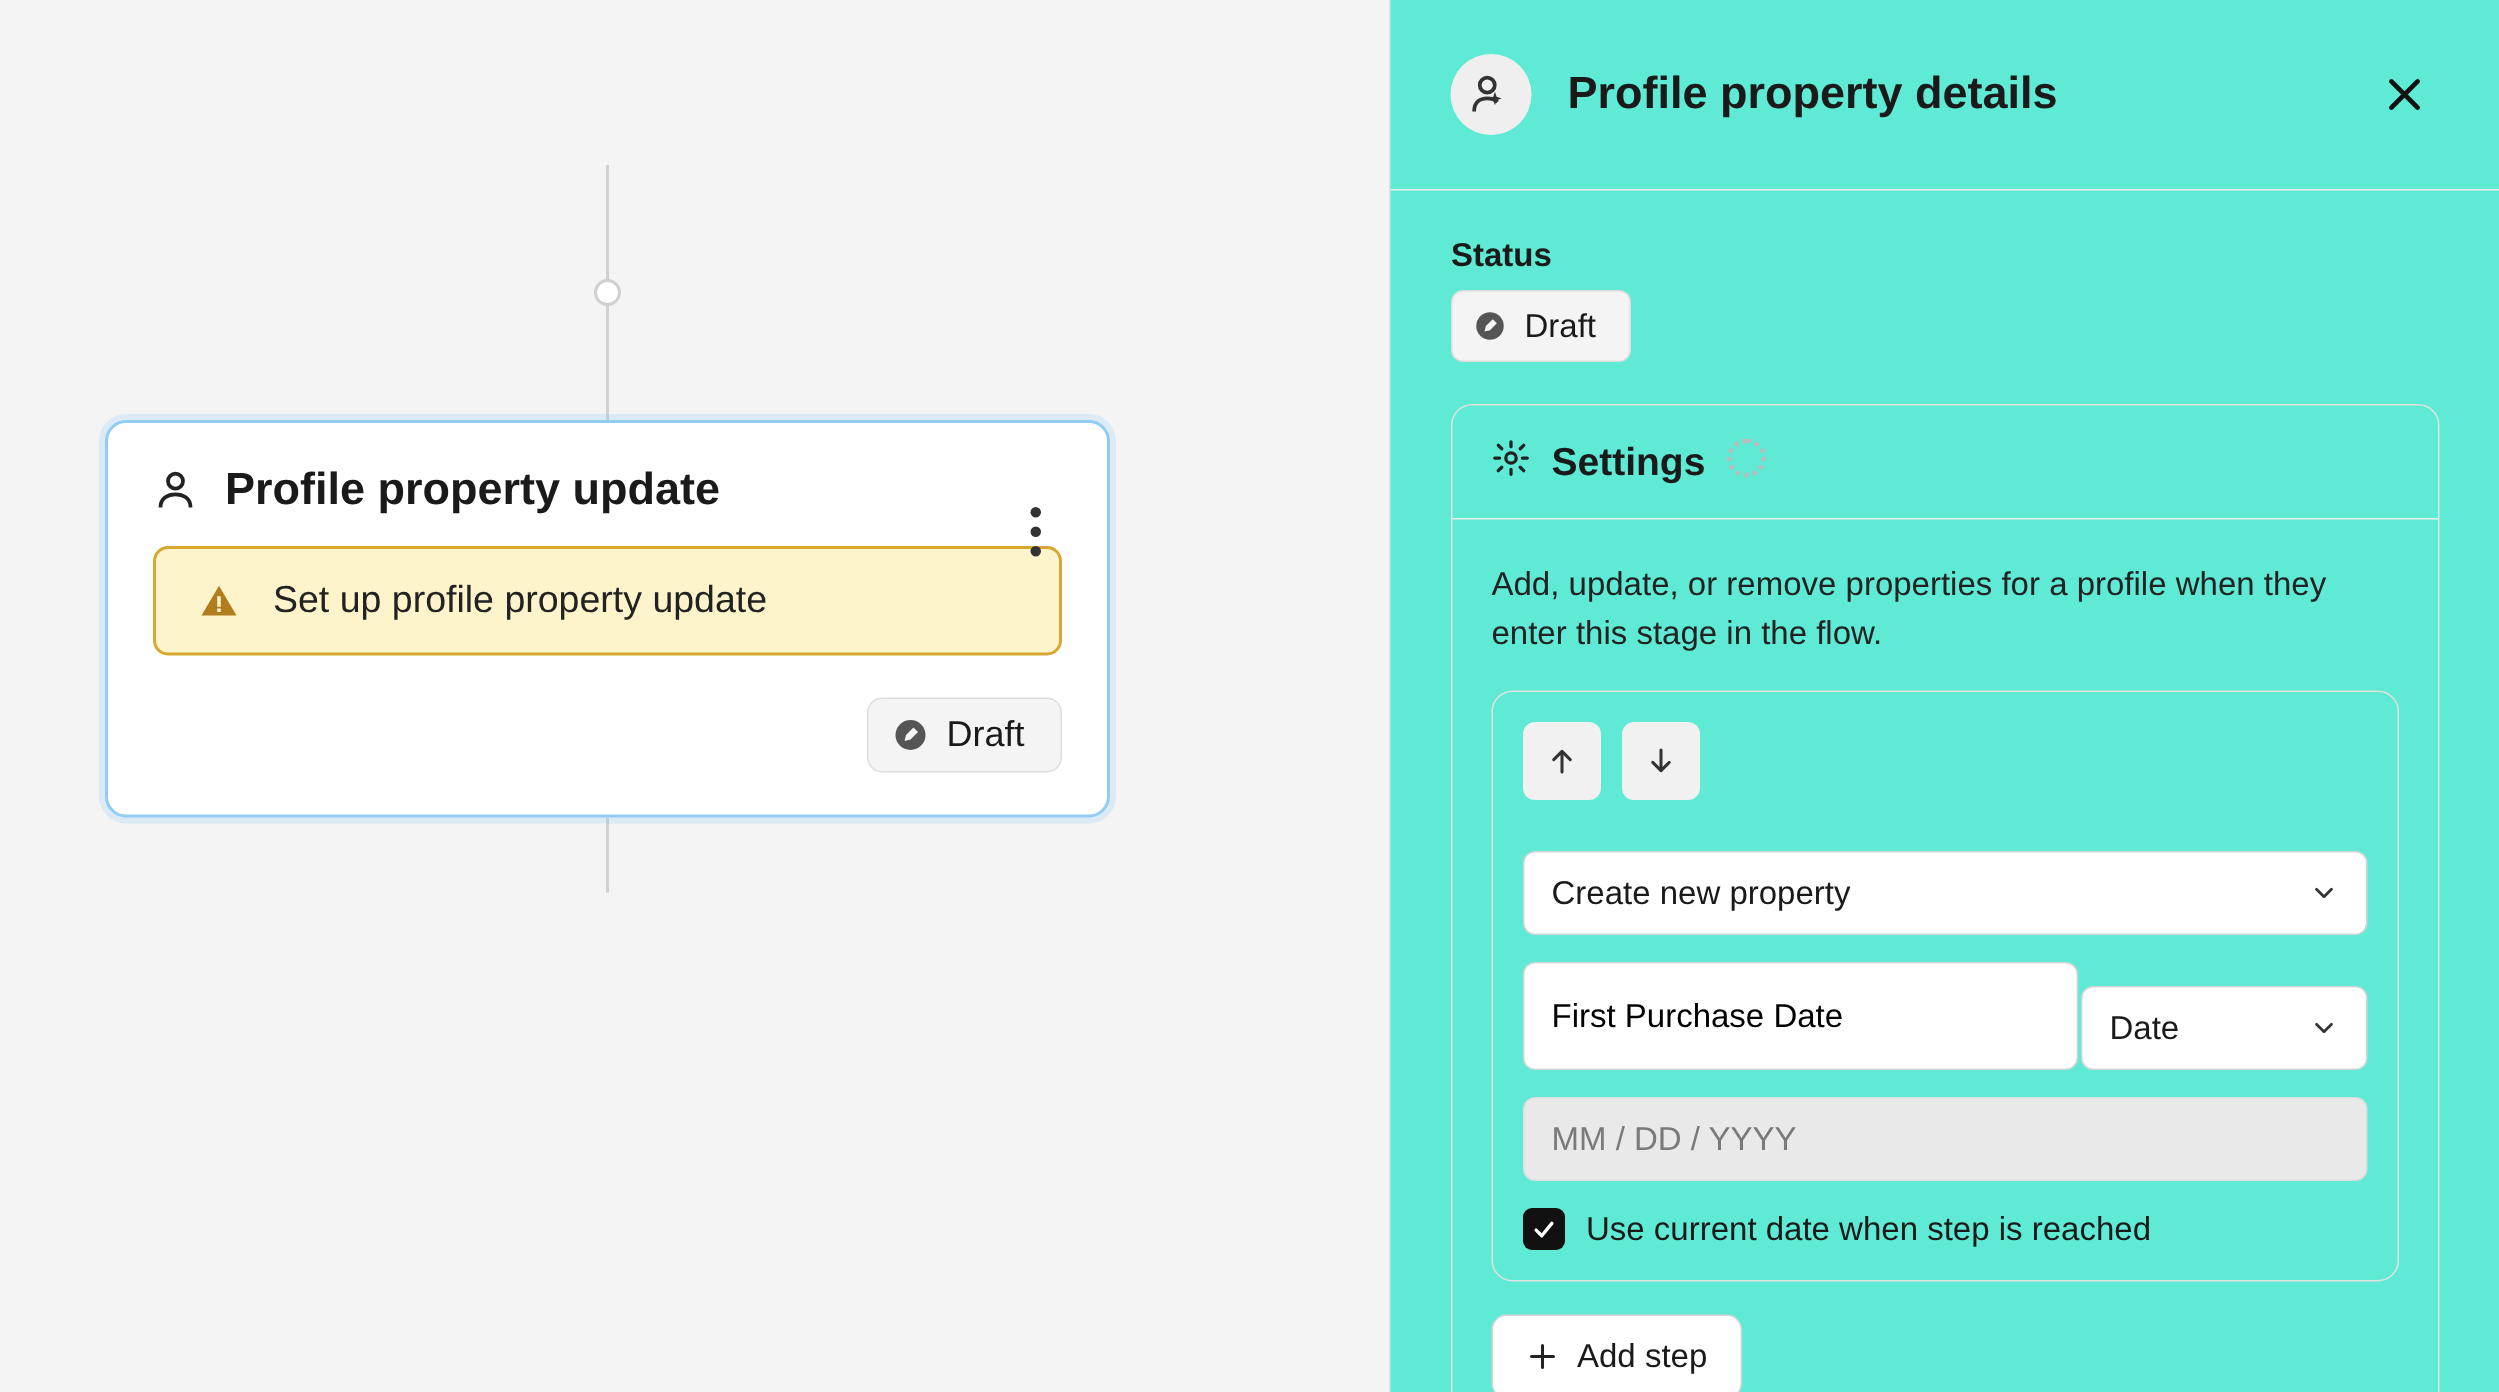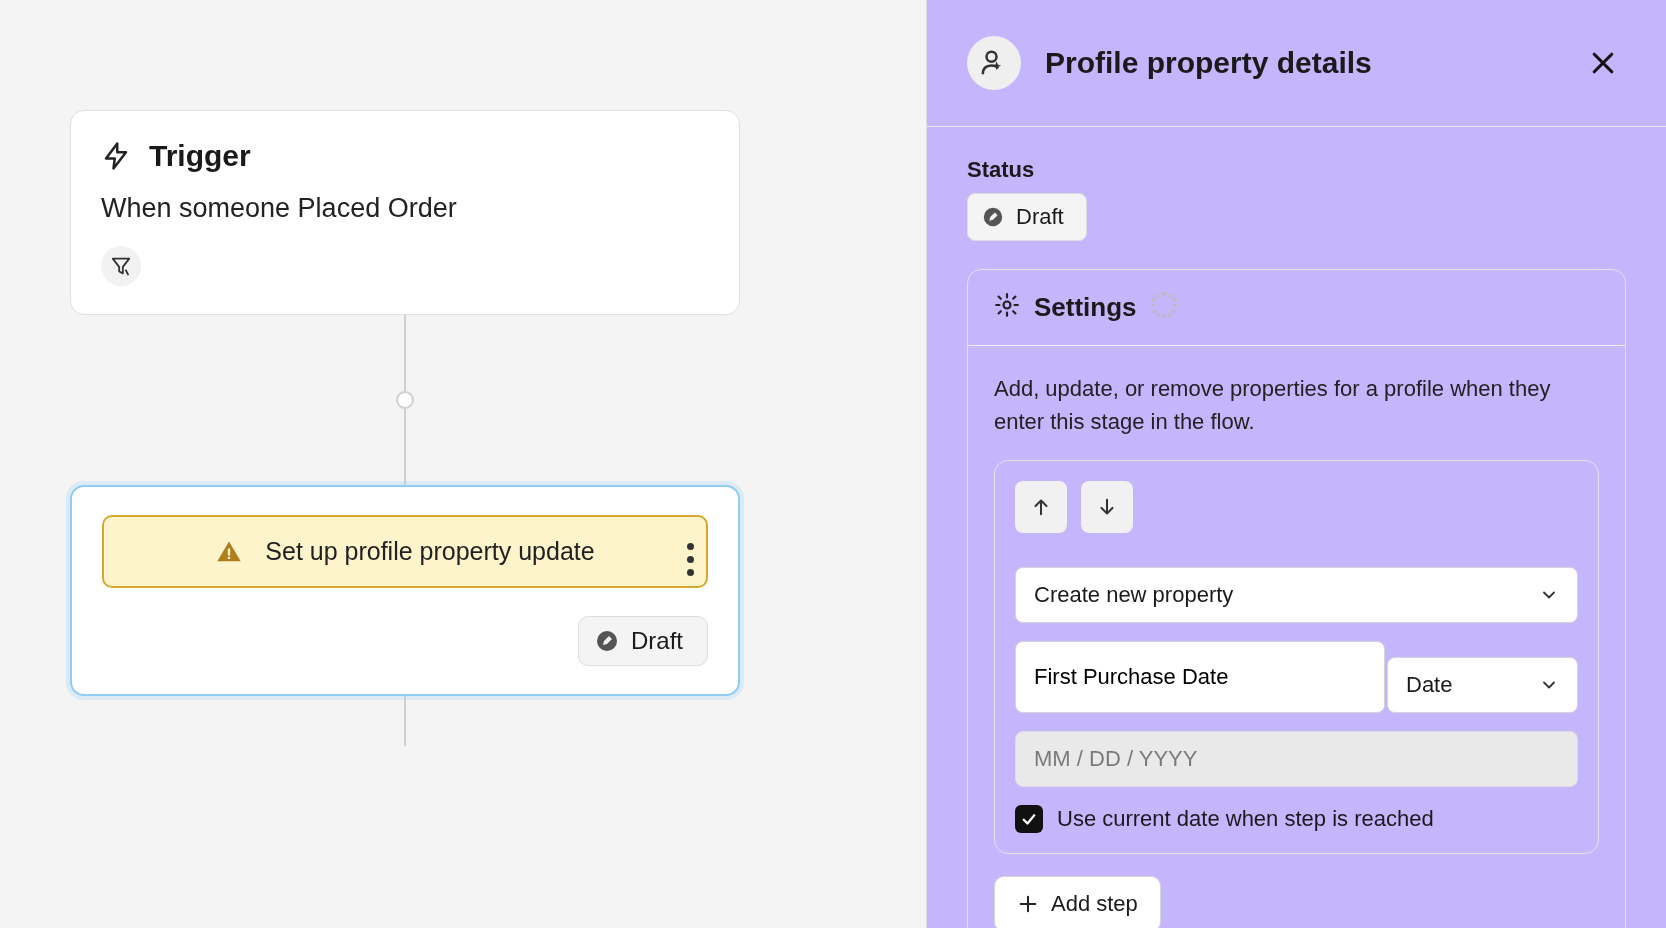--- a/index.html
+++ b/index.html
@@ -62,40 +62,39 @@
     }
     .connector-short { height: 50px; width: 2px; background: #d0d0d0; margin: 0 auto; }
 
     .warning-banner {
       background: #fdf4cb;
       border: 2px solid #d8a72e;
       border-radius: 10px;
       padding: 20px 28px;
       display: flex; align-items: center; gap: 22px;
       margin-bottom: 28px;
-      justify-content: center;
     }
     .warning-text { font-size: 25px; font-weight: 500; color: #222; }
 
     .status-chip {
       background: #f4f4f4;
       border: 1px solid #ddd;
       border-radius: 10px;
       padding: 10px 24px 10px 16px;
       display: inline-flex; align-items: center; gap: 12px;
       font-size: 24px; font-weight: 500;
     }
     .chip-row-right { display:flex; justify-content: flex-end; }
 
     
     .side-panel {
       width: 740px;
       border-left: 1px solid #e0e0e0;
       display: flex; flex-direction: column;
-      background: #c4b5fd;
+      background: #5eead4;
     }
     .sp-header {
       display: flex; align-items: center; padding: 36px 40px;
       gap: 24px; border-bottom: 1px solid #ececec;
     }
     .sp-header-icon {
       width: 54px; height: 54px; border-radius: 50%; background: #efefef;
       display: inline-flex; align-items: center; justify-content: center;
     }
     .sp-title { font-size: 30px; font-weight: 700; flex: 1; }
@@ -167,43 +166,35 @@
     }
 
     svg { display: block; }
   </style>
 </head>
 <body>
 
 <div class="canvas">
   <div class="flow">
 
-    <div class="card">
-      <div class="card-title-row">
-        <span>
-          <svg width="30" height="34" viewBox="0 0 24 24">
-              <path d="M13 2 L4 14 H11 L10 22 L20 9 H13 Z" fill="none" stroke="#222" stroke-width="2" stroke-linejoin="round"></path>
-            </svg>
-        </span>
-        <div class="card-title">Trigger</div>
-      </div>
-      <div class="trigger-desc">When someone Placed Order</div>
-      <span class="icon-btn-small">
-        <svg width="22" height="22" viewBox="0 0 24 24">
-            <path d="M3 4 H21 L14 13 V20 L10 18 V13 Z" fill="none" stroke="#333" stroke-width="2" stroke-linejoin="round"></path>
-            <path d="M17 16 L20 22" stroke="#333" stroke-width="2"></path>
-          </svg>
-      </span>
-    </div>
 
     <div class="connector">
       <div class="connector-dot"></div>
     </div>
 
     <div class="card card-selected">
+      <div class="card-title-row">
+        <span>
+          <svg width="30" height="30" viewBox="0 0 24 24">
+              <circle cx="12" cy="7" r="4" fill="none" stroke="#222" stroke-width="2"></circle>
+              <path d="M4 21 C4 16 8 14 12 14 C16 14 20 16 20 21" fill="none" stroke="#222" stroke-width="2"></path>
+            </svg>
+        </span>
+        <div class="card-title">Profile property update</div>
+      </div>
       <div class="kebab">
         <span></span>
           <span></span>
           <span></span>
       </div>
       <div class="warning-banner">
         <span>
           <svg width="28" height="28" viewBox="0 0 24 24">
               <path d="M12 3 L22 20 H2 Z" fill="#b07d1f"></path>
               <rect x="11" y="9" width="2" height="6" fill="#fdf4cb"></rect>

